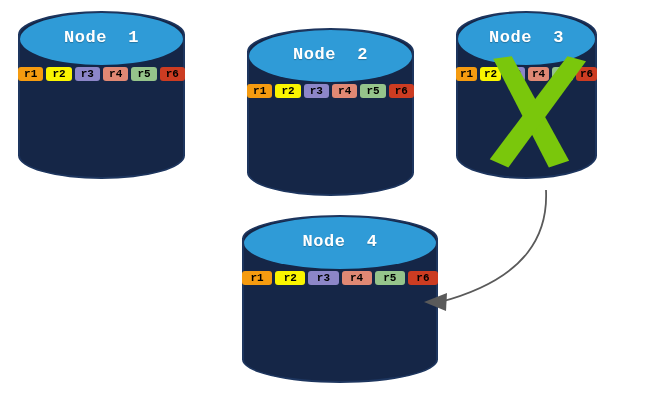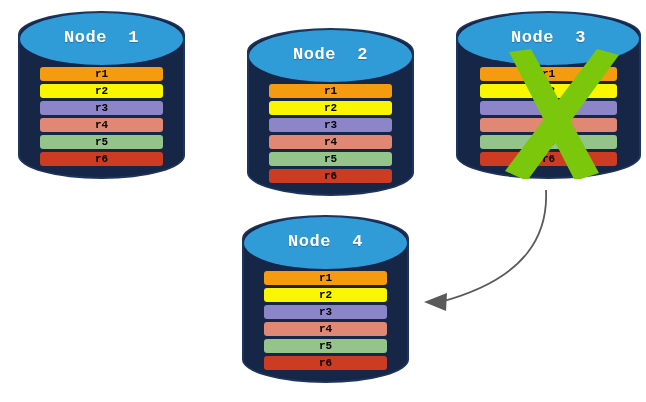--- a/index.html
+++ b/index.html
@@ -36,21 +36,21 @@
     font-weight:bold;
     font-size:17px;
     letter-spacing:0.5px;
     white-space:pre;
     text-shadow:0 1px 1px rgba(0,0,0,.25);
     pointer-events:none;
   }
 
   .rows{
     position:absolute;left:0;right:0;top:56px;
-    display:flex;flex-direction:column;
+    display:flex;flex-direction:row;
     align-items:center;
     gap:3px;
   }
   .row{
     width:74%;
     height:14px;
     border-radius:3px;
     display:flex;align-items:center;justify-content:center;
     font-size:11px;
     font-weight:bold;
@@ -91,42 +91,42 @@
     <div class="rows">
       <div class="row" style="background:#F59B10;">r1</div>
       <div class="row" style="background:#FAF500;">r2</div>
       <div class="row" style="background:#8C86C8;">r3</div>
       <div class="row" style="background:#E08874;">r4</div>
       <div class="row" style="background:#95C48B;">r5</div>
       <div class="row" style="background:#CC3C22;">r6</div>
     </div>
   </div>
 
-  <div class="node" id="node-3" style="left:456px;top:11px;width:185px;height:168px;">
+  <div class="node" id="node-3" style="left:456px;top:11px;width:141px;height:168px;">
     <div class="cyl-body"></div>
     <div class="cyl-top"></div>
     <div class="cyl-title">Node  3</div>
     <div class="rows">
       <div class="row" style="background:#F59B10;">r1</div>
       <div class="row" style="background:#FAF500;">r2</div>
       <div class="row" style="background:#8C86C8;">r3</div>
       <div class="row" style="background:#E08874;">r4</div>
       <div class="row" style="background:#95C48B;">r5</div>
       <div class="row" style="background:#CC3C22;">r6</div>
     </div>
 
     <svg class="xmark" viewBox="0 0 167 168">
       <g fill="#7AC70C">
         <polygon points="44,41 66,38 134,162 110,170"></polygon>
         <polygon points="132,38 154,44 62,170 40,160"></polygon>
       </g>
     </svg>
   </div>
 
-  <div class="node" id="node-4" style="left:242px;top:215px;width:167px;height:168px;">
+  <div class="node" id="node-4" style="left:242px;top:215px;width:167px;height:168px;padding-left:29px;">
     <div class="cyl-body"></div>
     <div class="cyl-top"></div>
     <div class="cyl-title">Node  4</div>
     <div class="rows">
       <div class="row" style="background:#F59B10;">r1</div>
       <div class="row" style="background:#FAF500;">r2</div>
       <div class="row" style="background:#8C86C8;">r3</div>
       <div class="row" style="background:#E08874;">r4</div>
       <div class="row" style="background:#95C48B;">r5</div>
       <div class="row" style="background:#CC3C22;">r6</div>

